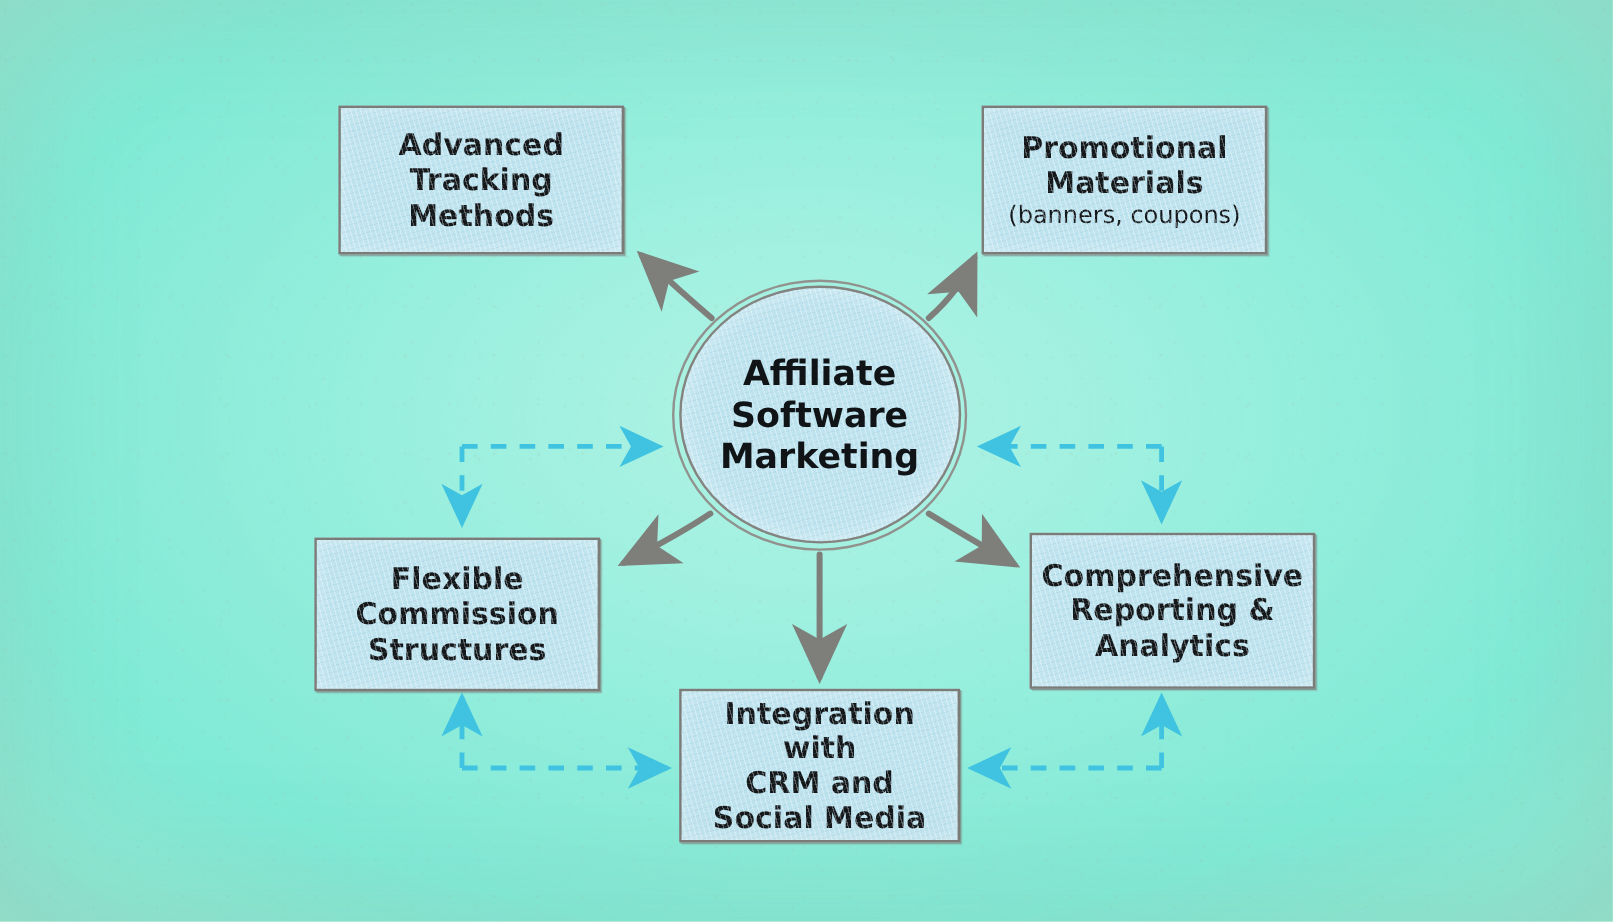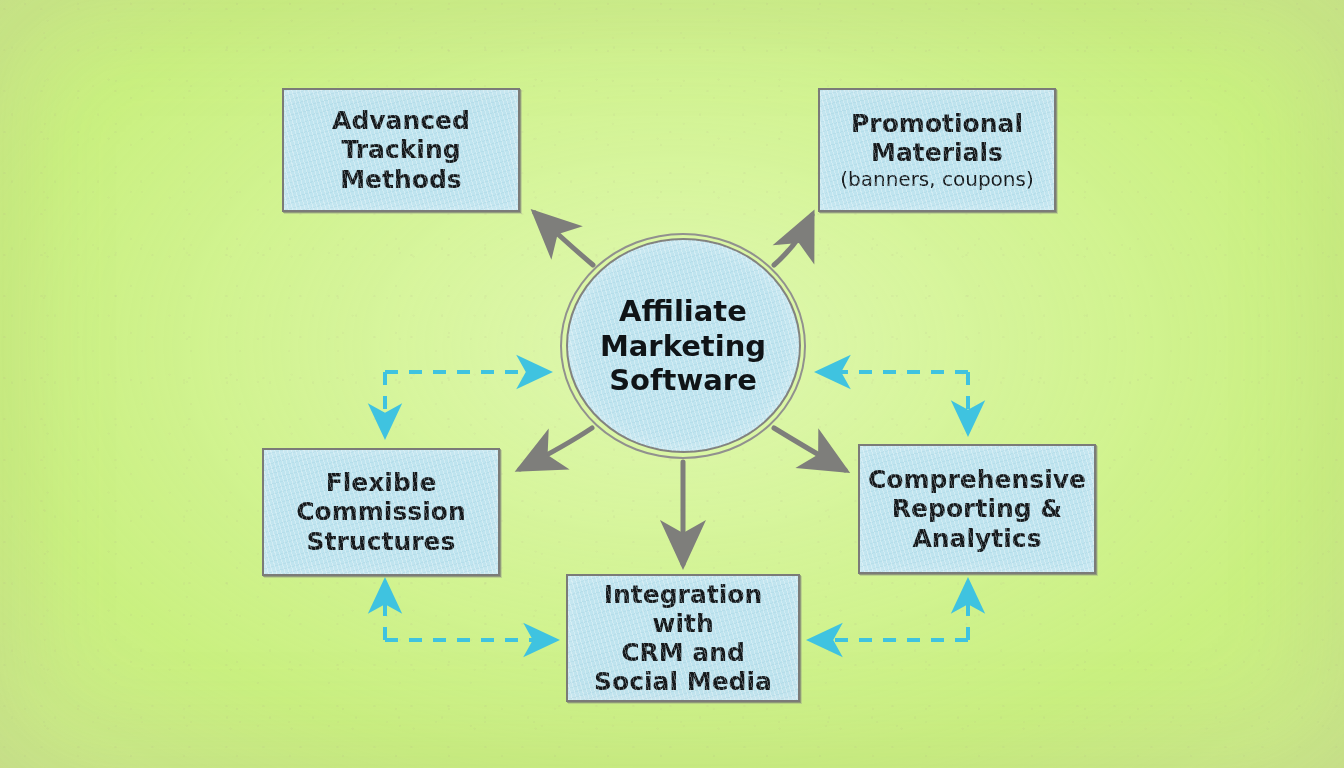--- a/index.html
+++ b/index.html
@@ -6,21 +6,21 @@
   html, body {
     margin: 0;
     padding: 0;
     background: #efece2;
   }
   #canvas {
     position: relative;
     width: 1344px;
     height: 768px;
     overflow: hidden;
-    background-color: #bef264;
+    background-color: #5eead4;
     font-family: "DejaVu Sans", "Liberation Sans", sans-serif;
   }
   
   #paper-texture {
     position: absolute;
     inset: 0;
     pointer-events: none;
     background-image:
       radial-gradient(circle at 12% 22%, rgba(170,160,135,0.10) 0 1px, transparent 1.4px),
       radial-gradient(circle at 47% 8%,  rgba(170,160,135,0.09) 0 1px, transparent 1.4px),
@@ -220,20 +220,20 @@
       <span class="ln">Social Media</span>
     </span>
   </div>
 
   <div id="circle-hub">
     <div class="ring-outer"></div>
     <div class="ring-inner"></div>
     <div class="hub-label">
       <span>
         <span class="ln">Affiliate</span>
+        <span class="ln">Software</span>
         <span class="ln">Marketing</span>
-        <span class="ln">Software</span>
       </span>
     </div>
   </div>
 
   <div id="vignette"></div>
 </div>
 
 </body></html>

